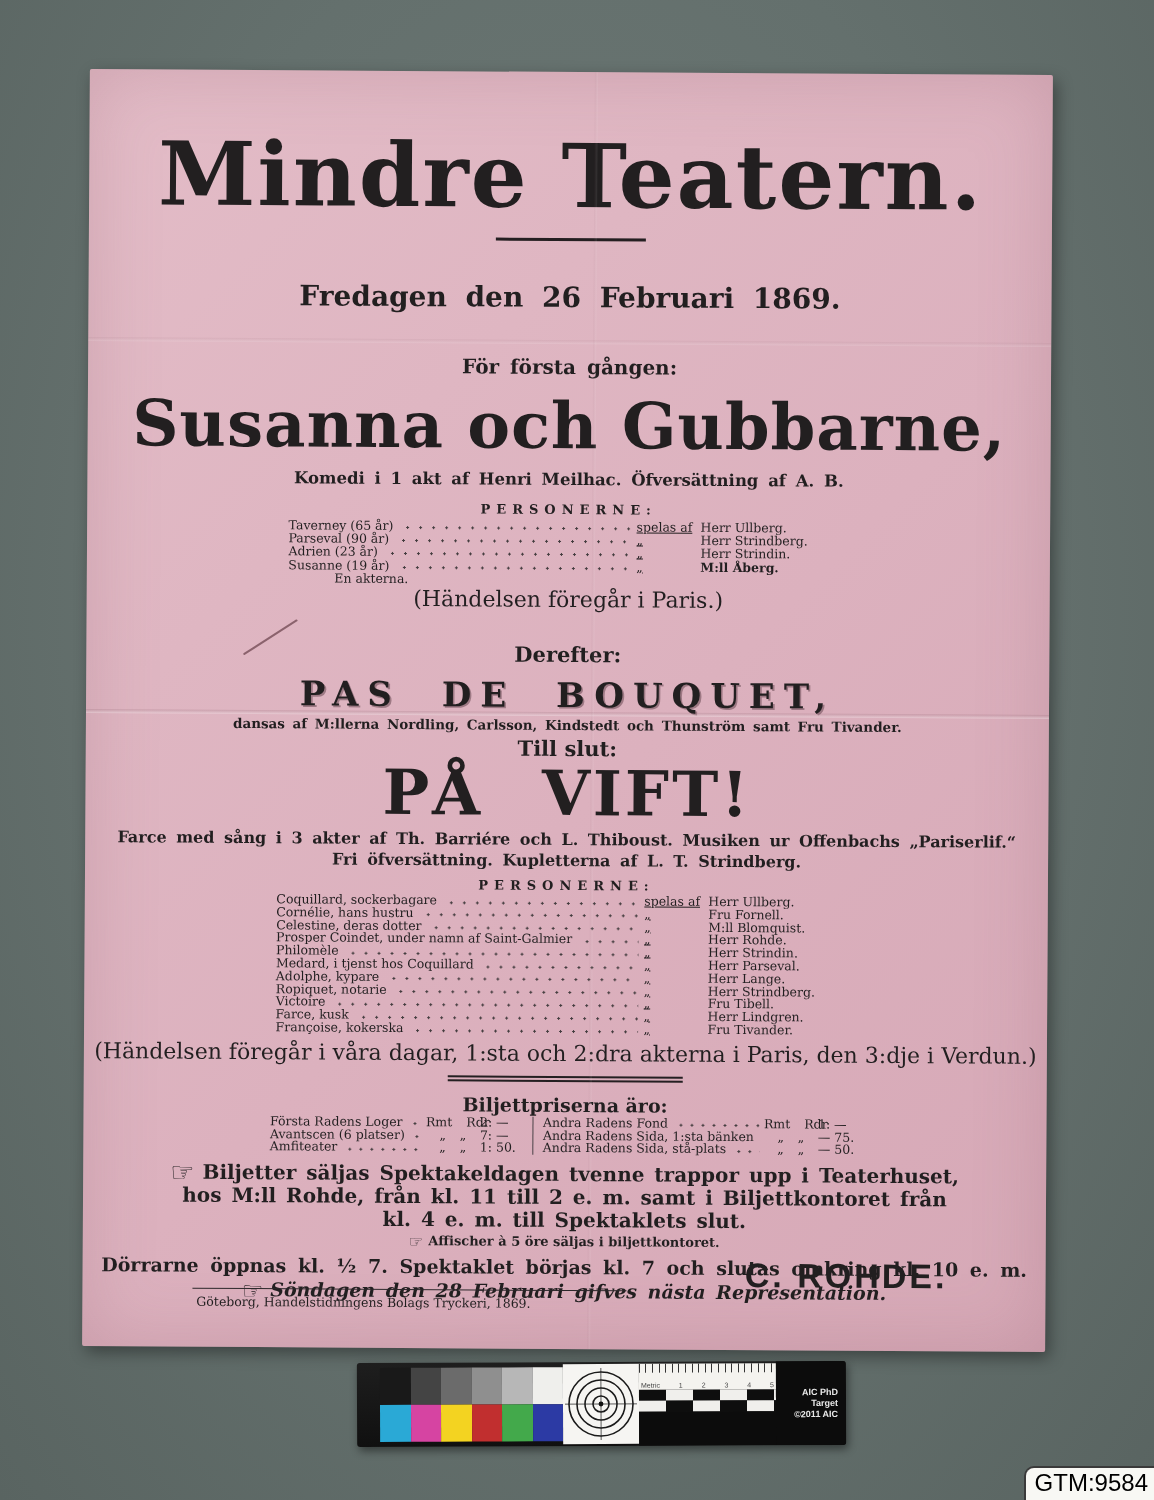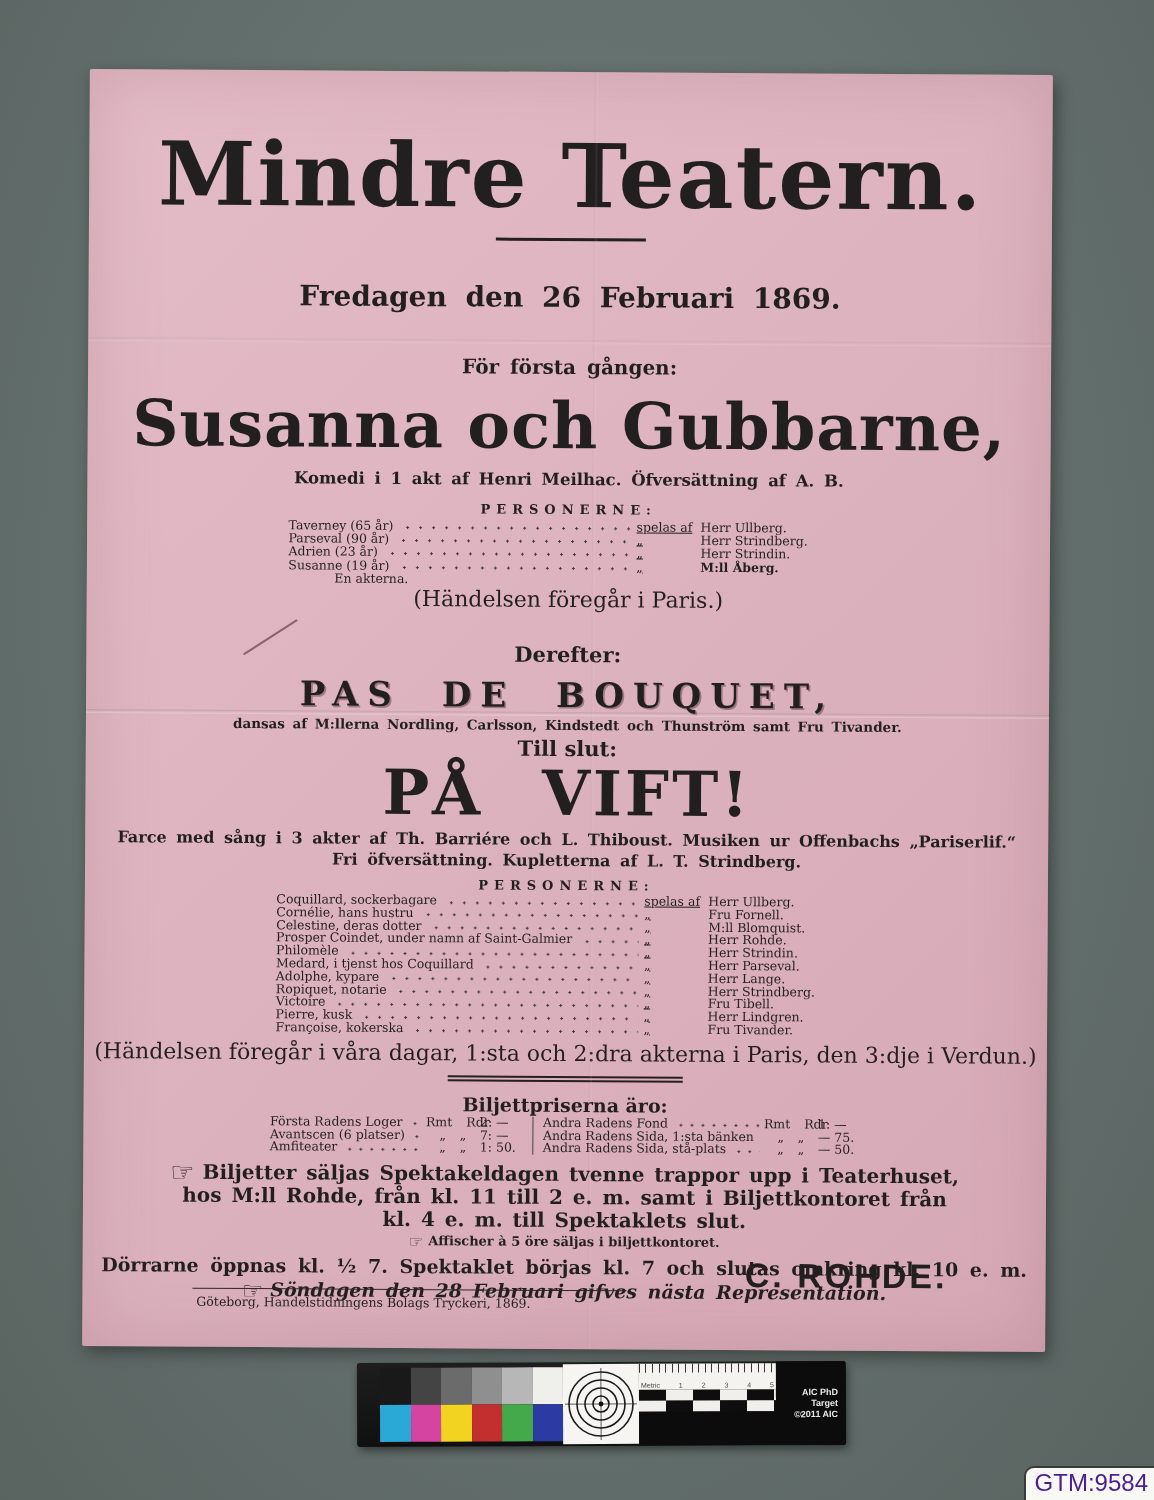--- a/index.html
+++ b/index.html
@@ -101,21 +101,21 @@
     font-family:"Liberation Sans",sans-serif;font-size:7px;color:#444;}
   .checker{height:11px;}
   .checker.a{background:repeating-linear-gradient(90deg,#0e0e0e 0 27px,#f0efec 27px 54px);}
   .checker.b{background:repeating-linear-gradient(90deg,#f0efec 0 27px,#0e0e0e 27px 54px);}
   .ruler-black{flex:1;background:#0c0c0c;}
   .t-text{flex:1;background:#0c0c0c;color:#e8e8e8;font-family:"Liberation Sans",sans-serif;
     font-size:9px;line-height:11px;font-weight:bold;display:flex;flex-direction:column;justify-content:center;
     align-items:flex-end;padding-right:8px;text-align:right;}
   
   .gtm-label{
-    position:absolute;right:0;bottom:0;background:#f8f8f4;color:#4c1d95;
+    position:absolute;right:0;bottom:0;background:#f8f8f4;color:#000000;
     font-family:"Liberation Sans",sans-serif;font-size:24px;line-height:26px;
     padding:2px 6px 4px 9px;border:2px solid #3a3a3a;border-right:none;border-bottom:none;
     border-radius:10px 0 0 0;
   }
 </style>
 </head>
 <body>
 
 <div class="scene">
 
@@ -245,21 +245,21 @@
         </div>
 
         <div class="cast-row">
           <span class="role">Victoire</span>
           <span class="dots"></span>
           <span class="by">„</span>
           <span class="actor">Fru Tibell.</span>
         </div>
 
         <div class="cast-row">
-          <span class="role">Pierre, kusk</span>
+          <span class="role">Farce, kusk</span>
           <span class="dots"></span>
           <span class="by">„</span>
           <span class="actor">Herr Lindgren.</span>
         </div>
 
         <div class="cast-row">
           <span class="role">Françoise, kokerska</span>
           <span class="dots"></span>
           <span class="by">„</span>
           <span class="actor">Fru Tivander.</span>

